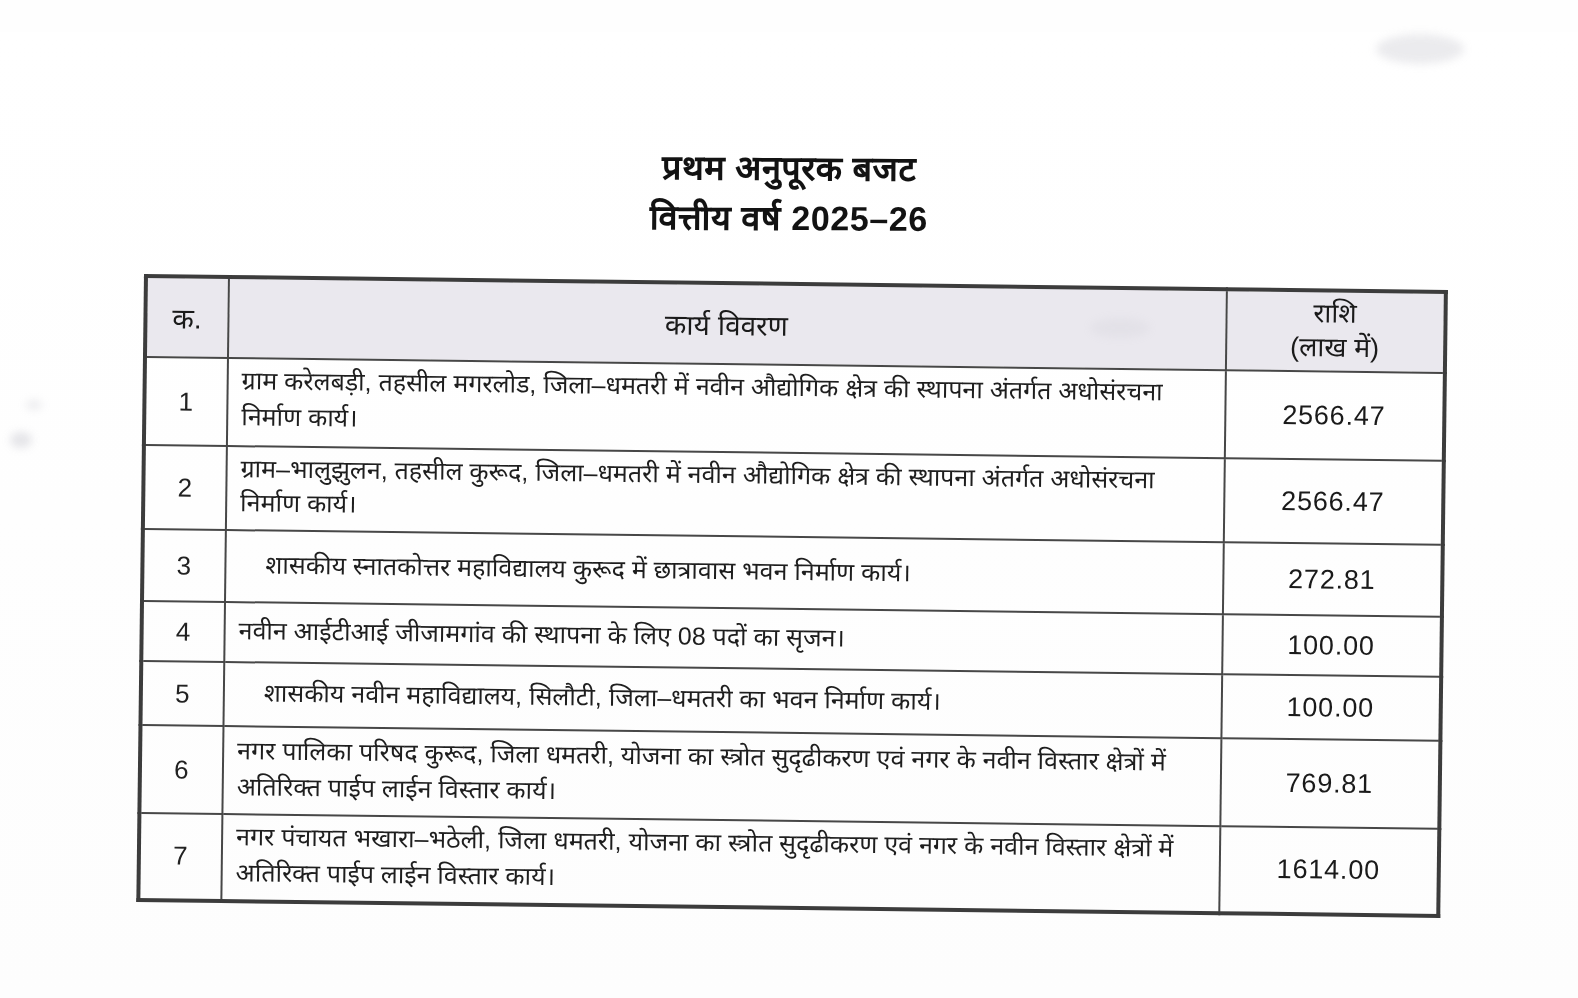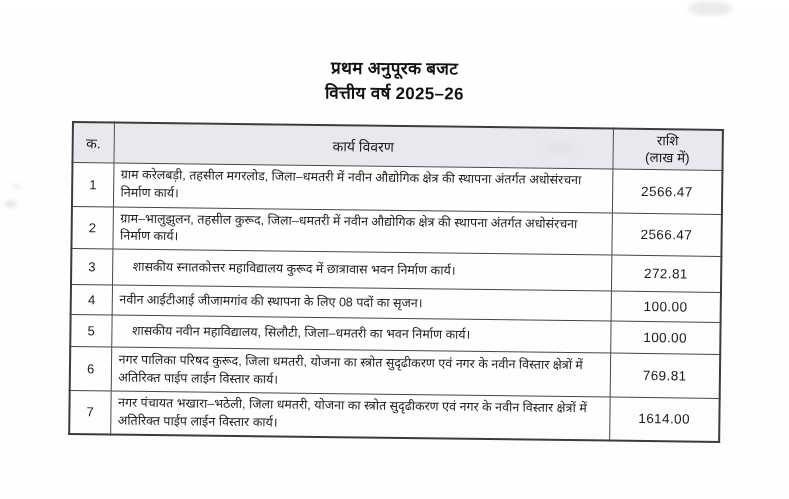--- a/index.html
+++ b/index.html
@@ -12,20 +12,21 @@
     background: #fefefe;
     position: relative;
     overflow: hidden;
     font-family: "Liberation Sans", "DejaVu Sans", sans-serif;
     color: #1c1c1c;
   }
   .scan-page {
     position: absolute;
     inset: 0;
     background: linear-gradient(180deg, #ffffff 0%, #fdfdfd 100%);
+    margin-top: 16px;
   }
   .title-block {
     position: absolute;
     top: 56px;
     left: 0;
     width: 789px;
     text-align: center;
     transform: rotate(0.4deg);
   }
   .title-line {

